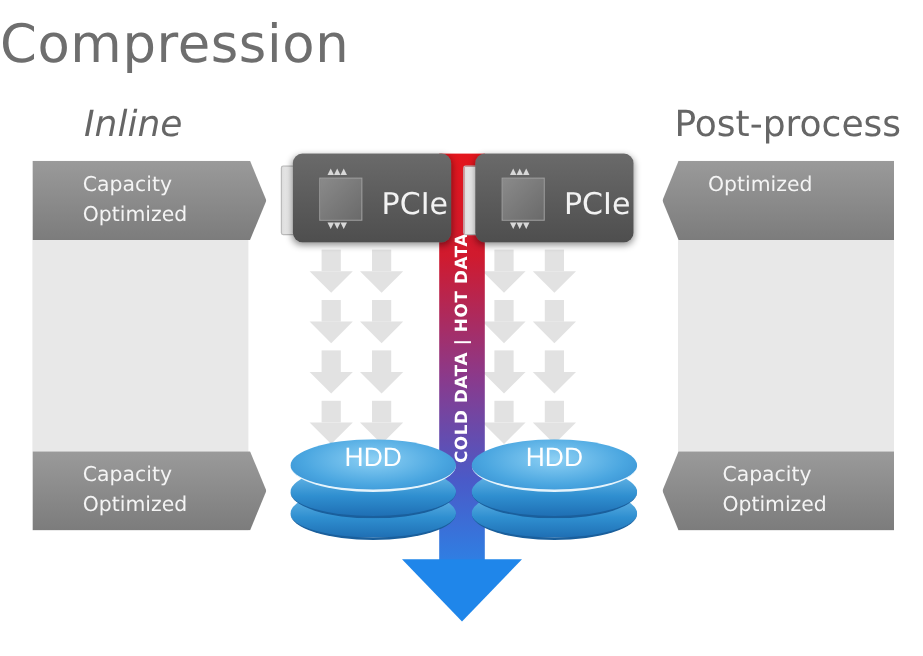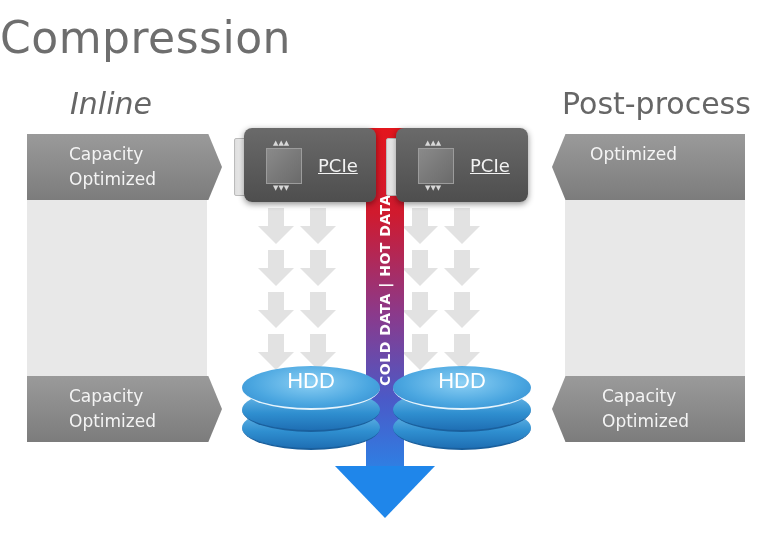--- a/index.html
+++ b/index.html
@@ -47,21 +47,21 @@
     background: linear-gradient(90deg, #ddd, #fff);
     border: 1px solid #bbb; border-radius: 2px;
   }
   .bracket-1 { left: 234px; }
   .bracket-2 { left: 386px; }
   .chip {
     width: 34px; height: 34px; background: linear-gradient(135deg, #8a8a8a, #6a6a6a);
     border: 1px solid #9c9c9c; top: 20px; left: 22px;
   }
   .pin { position: absolute; color: #d8d8d8; font-size: 7px; line-height: 7px; }
-  .pcie-label { top: 27px; left: 74px; color: #f2f2f2; font-size: 18px; text-decoration: underline; }
+  .pcie-label { top: 27px; left: 74px; color: #f2f2f2; font-size: 25px; }
 
   .flow-bar {
     left: 366px; top: 128px; width: 38px; height: 340px;
     background: linear-gradient(180deg, #e3161d 0%, #d01a2e 25%, #8a3a8c 55%, #4a5ac8 80%, #2f7fe3 100%);
   }
   .flow-arrow {
     left: 335px; top: 466px; width: 0; height: 0;
     border-left: 50px solid transparent; border-right: 50px solid transparent;
     border-top: 52px solid #1f86ea;
   }

